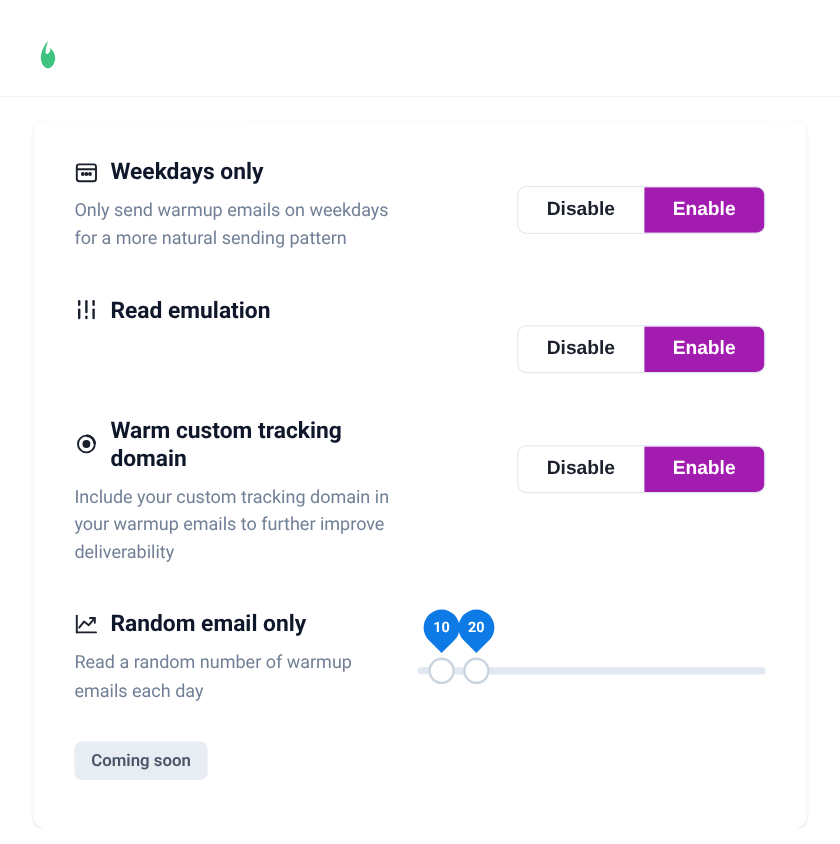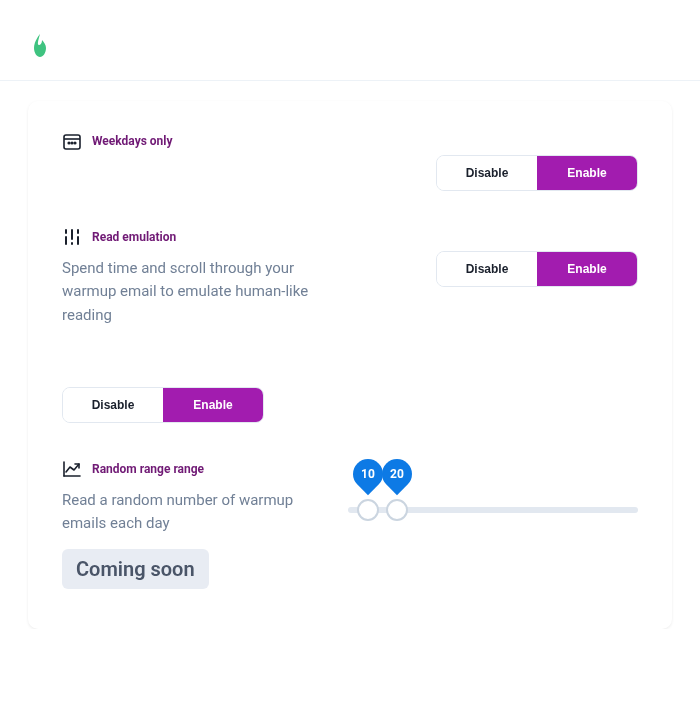--- a/index.html
+++ b/index.html
@@ -52,62 +52,62 @@
       flex: 1;
       max-width: 280px;
     }
     .setting-title {
       display: flex;
       align-items: center;
       gap: 10px;
       margin-bottom: 10px;
     }
     .setting-title h3 {
-      font-size: 12px;
-      font-weight: 700;
-      color: #701a75;
+      font-size: 19px;
+      font-weight: 700;
+      color: #0f172a;
     }
     .setting-desc {
       font-size: 15px;
       color: #718096;
       line-height: 1.55;
     }
     .setting-right {
       flex-shrink: 0;
     }
     .toggle-group {
       display: flex;
       border: 1px solid #e2e8f0;
       border-radius: 8px;
       overflow: hidden;
       margin-top: 24px;
     }
     .toggle-btn {
       padding: 10px 24px;
-      font-size: 12px;
+      font-size: 16px;
       font-weight: 700;
       background: #fff;
       color: #1a202c;
       border: none;
       cursor: pointer;
       min-width: 100px;
     }
     .toggle-btn.active {
       background: #a21caf;
       color: #fff;
     }
     .badge {
       display: inline-block;
       background: #e8ecf3;
       color: #4a5568;
-      font-size: 20px;
+      font-size: 14px;
       font-weight: 600;
       padding: 8px 14px;
       border-radius: 6px;
-      margin-top: 14px;
+      margin-top: 30px;
     }
     .slider-wrap {
       position: relative;
       width: 290px;
       padding-top: 48px;
     }
     .slider-track {
       position: relative;
       height: 6px;
       background: #e2e8f0;
@@ -166,20 +166,21 @@
       <div class="setting-title">
         <svg class="icon-box" viewBox="0 0 20 20" stroke="#1a202c" stroke-width="1.6" fill="none">
           <rect x="2" y="4" width="16" height="14" rx="2"></rect>
           <line x1="2" y1="8" x2="18" y2="8"></line>
           <circle cx="7" cy="12" r="0.8" fill="#1a202c"></circle>
           <circle cx="10" cy="12" r="0.8" fill="#1a202c"></circle>
           <circle cx="13" cy="12" r="0.8" fill="#1a202c"></circle>
         </svg>
         <h3>Weekdays only</h3>
       </div>
+      <p class="setting-desc">Only send warmup emails on weekdays for a more natural sending pattern</p>
     </div>
     <div class="setting-right">
       <div class="toggle-group">
         <button class="toggle-btn">Disable</button>
         <button class="toggle-btn active">Enable</button>
       </div>
     </div>
   </div>
 
   <div class="setting-row">
@@ -188,49 +189,59 @@
         <svg class="icon-box" viewBox="0 0 20 20" stroke="#1a202c" stroke-width="2" fill="none" stroke-linecap="round">
           <line x1="4" y1="3" x2="4" y2="6"></line>
           <line x1="4" y1="10" x2="4" y2="17"></line>
           <line x1="10" y1="3" x2="10" y2="12"></line>
           <line x1="10" y1="16" x2="10" y2="17"></line>
           <line x1="16" y1="3" x2="16" y2="6"></line>
           <line x1="16" y1="10" x2="16" y2="17"></line>
         </svg>
         <h3>Read emulation</h3>
       </div>
-      <p class="setting-desc">Spend time and scroll through your warmup email to emulate human-like reading</p>
     </div>
     <div class="setting-right">
       <div class="toggle-group">
         <button class="toggle-btn">Disable</button>
         <button class="toggle-btn active">Enable</button>
       </div>
     </div>
   </div>
 
   <div class="setting-row">
+    <div class="setting-left">
+      <div class="setting-title">
+        <svg class="icon-box" viewBox="0 0 20 20" stroke="#1a202c" stroke-width="1.6" fill="none">
+          <circle cx="10" cy="10" r="7"></circle>
+          <path d="M10 3 A7 7 0 0 1 17 10" stroke-width="2.2"></path>
+          <circle cx="10" cy="10" r="2.5" fill="#1a202c"></circle>
+        </svg>
+        <h3>Warm custom tracking domain</h3>
+      </div>
+      <p class="setting-desc">Include your custom tracking domain in your warmup emails to further improve deliverability</p>
+    </div>
     <div class="setting-right">
       <div class="toggle-group">
         <button class="toggle-btn">Disable</button>
         <button class="toggle-btn active">Enable</button>
       </div>
     </div>
   </div>
 
   <div class="setting-row">
     <div class="setting-left">
       <div class="setting-title">
         <svg class="icon-box" viewBox="0 0 20 20" stroke="#1a202c" stroke-width="1.6" fill="none" stroke-linecap="round" stroke-linejoin="round">
           <polyline points="2,17 2,3"></polyline>
           <polyline points="2,17 18,17"></polyline>
           <polyline points="4,13 8,8 12,11 17,5"></polyline>
           <polyline points="13,5 17,5 17,9"></polyline>
         </svg>
-        <h3>Random range range</h3>
+        <h3>Random email only</h3>
       </div>
       <p class="setting-desc">Read a random number of warmup emails each day</p>
       <div class="badge">Coming soon</div>
     </div>
     <div class="setting-right">
       <div class="slider-wrap">
         <div class="slider-bubble slider-bubble-rot" style="left:7%;">
           <span>10</span>
         </div>
         <div class="slider-bubble slider-bubble-rot" style="left:17%;">

